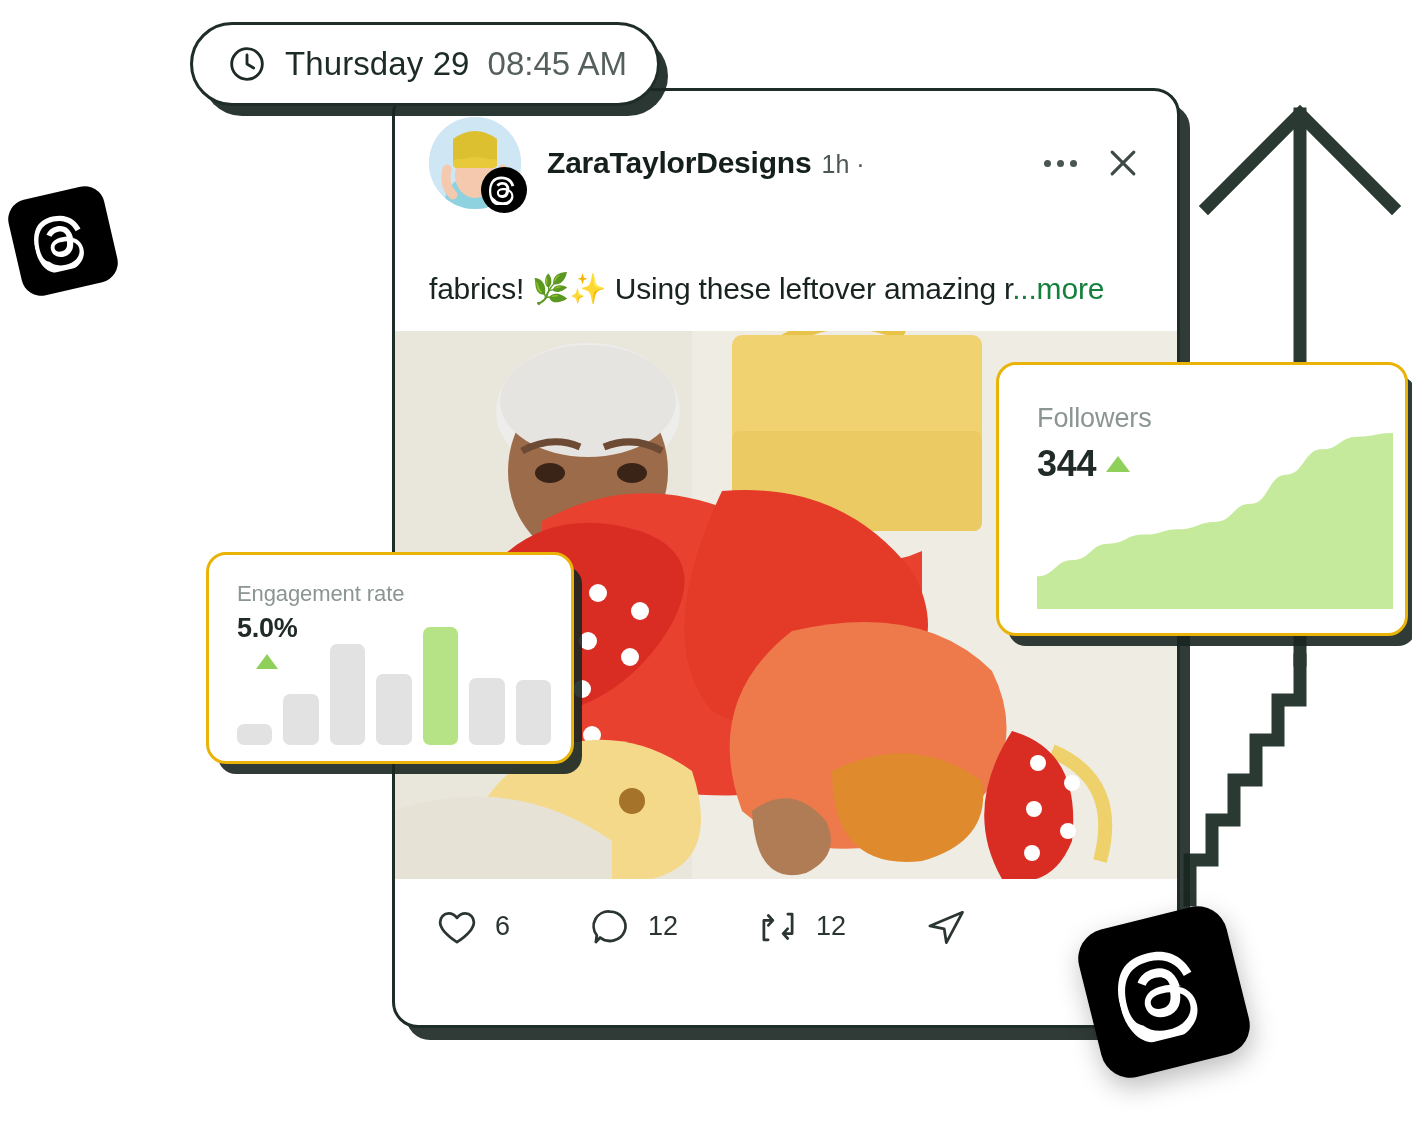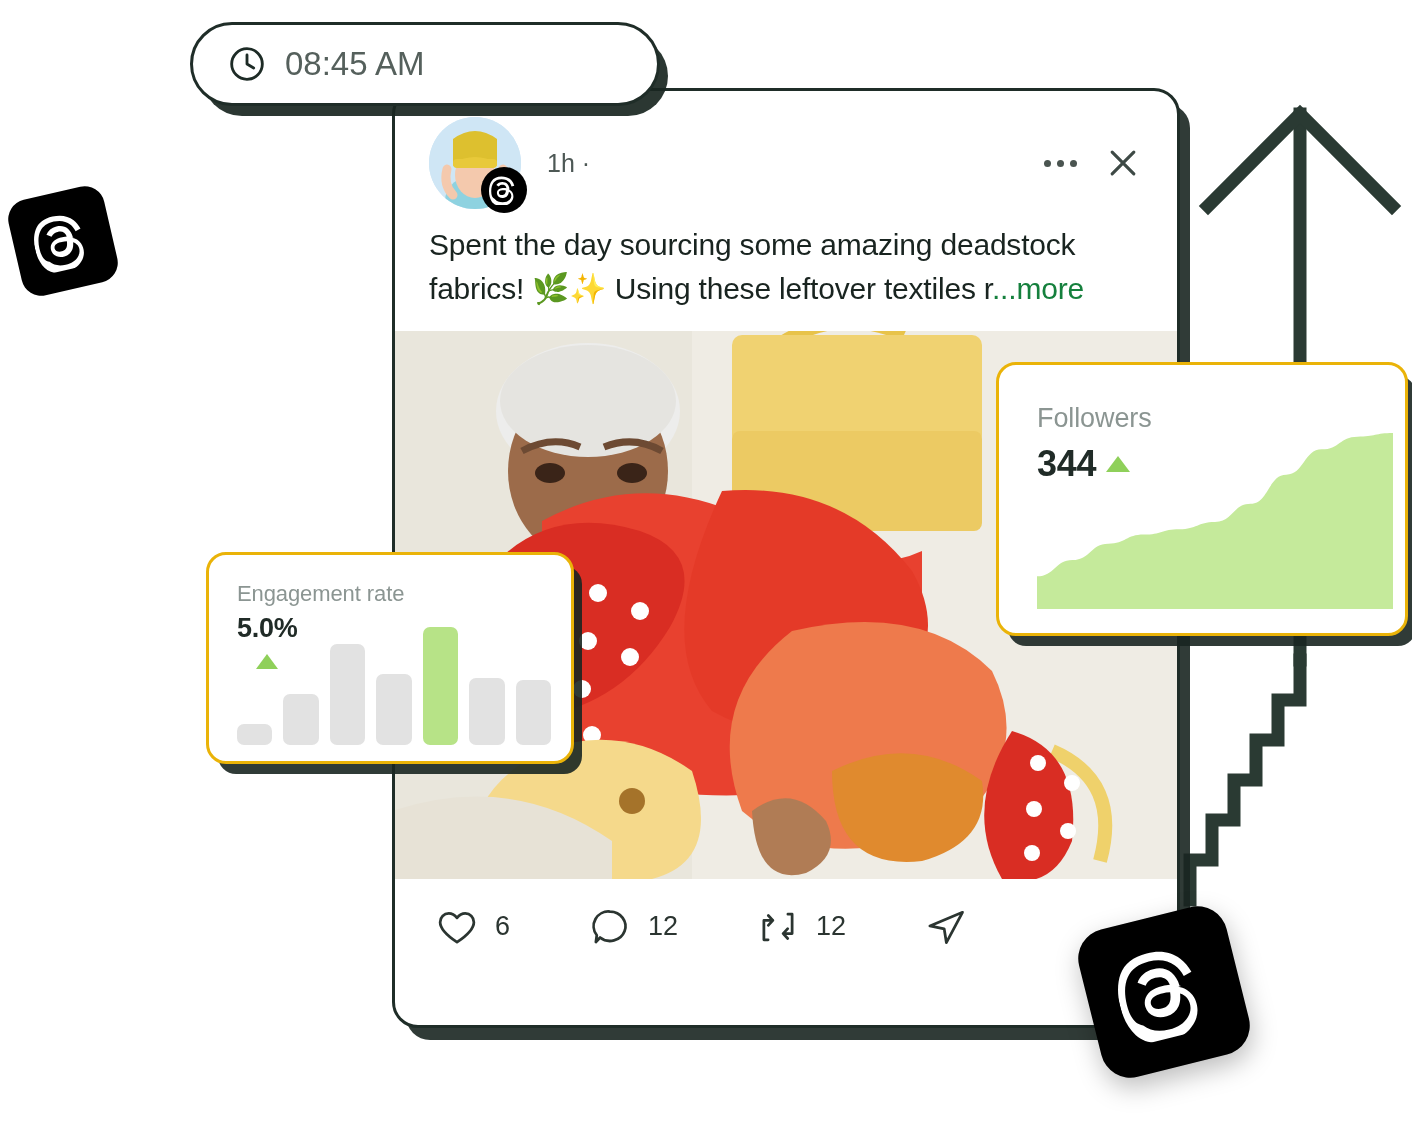--- a/index.html
+++ b/index.html
@@ -315,20 +315,21 @@
     <svg width="92" height="92" viewBox="0 0 64 64">
       <path d="M44.5 30.8c-.3-.15-.6-.29-.92-.42-.54-9.9-5.95-15.57-15.03-15.63h-.12c-5.43 0-9.95 2.32-12.73 6.54l4.99 3.42c2.08-3.15 5.34-3.82 7.75-3.82h.08c3 .02 5.26.89 6.72 2.59.96 1.11 1.6 2.65 1.92 4.59-2.4-.41-4.99-.53-7.76-.37-7.8.45-12.82 5-12.48 11.33.17 3.21 1.77 5.97 4.5 7.78 2.31 1.53 5.29 2.27 8.38 2.1 4.09-.22 7.29-1.78 9.53-4.63 1.7-2.17 2.77-4.98 3.24-8.52 1.94 1.17 3.37 2.71 4.17 4.56 1.35 3.15 1.43 8.32-2.79 12.53-3.7 3.69-8.14 5.29-14.86 5.34-7.45-.06-13.09-2.45-16.75-7.1C6.6 48.73 4.83 42.5 4.76 34.5c.07-8 1.84-14.23 5.27-18.57C13.69 11.28 19.33 8.89 26.78 8.83c7.5.06 13.24 2.46 17.05 7.14 1.87 2.3 3.28 5.18 4.21 8.55l5.85-1.56c-1.13-4.14-2.9-7.71-5.32-10.68C43.69 6.3 36.53 3.1 26.8 3.03h-.04C17.05 3.1 9.97 6.31 5.72 12.57 1.93 18.13-.02 25.87 0 34.48v.04c-.02 8.61 1.93 16.35 5.72 21.91 4.25 6.26 11.33 9.47 21.04 9.54h.04c8.63-.06 14.71-2.32 19.72-7.32 6.56-6.54 6.36-14.75 4.2-19.79-1.55-3.61-4.5-6.55-8.22-8.06zM28.3 42.8c-3.42.19-6.97-1.34-7.14-4.62-.13-2.43 1.73-5.14 7.35-5.47.64-.04 1.27-.05 1.89-.05 2.04 0 3.95.2 5.68.58-.65 8.07-4.44 9.37-7.78 9.56z" fill="#ffffff"></path>
     </svg>
   </div>
 
   <div class="time-pill">
     <svg class="clock-icon" width="40" height="40" viewBox="0 0 24 24">
       <circle cx="12" cy="12" r="9.2" fill="none" stroke="#1d2b26" stroke-width="1.7"></circle>
       <path d="M12 6.6 L12 12 L16 14.4" fill="none" stroke="#1d2b26" stroke-width="1.7" stroke-linecap="round" stroke-linejoin="round"></path>
     </svg>
+    <span class="time-day">Thursday 29</span>
     <span class="time-clock">08:45 AM</span>
   </div>
 
   <div class="post-card">
 
     <div class="post-header">
       <div class="avatar-wrap">
         <div class="avatar">
           <svg width="92" height="92" viewBox="0 0 92 92">
             <rect width="92" height="92" fill="#cfe6f5"></rect>
@@ -342,38 +343,39 @@
           </svg>
         </div>
         <div class="avatar-badge">
           <svg width="30" height="30" viewBox="0 0 64 64">
             <path d="M44.5 30.8c-.3-.15-.6-.29-.92-.42-.54-9.9-5.95-15.57-15.03-15.63h-.12c-5.43 0-9.95 2.32-12.73 6.54l4.99 3.42c2.08-3.15 5.34-3.82 7.75-3.82h.08c3 .02 5.26.89 6.72 2.59.96 1.11 1.6 2.65 1.92 4.59-2.4-.41-4.99-.53-7.76-.37-7.8.45-12.82 5-12.48 11.33.17 3.21 1.77 5.97 4.5 7.78 2.31 1.53 5.29 2.27 8.38 2.1 4.09-.22 7.29-1.78 9.53-4.63 1.7-2.17 2.77-4.98 3.24-8.52 1.94 1.17 3.37 2.71 4.17 4.56 1.35 3.15 1.43 8.32-2.79 12.53-3.7 3.69-8.14 5.29-14.86 5.34-7.45-.06-13.09-2.45-16.75-7.1C6.6 48.73 4.83 42.5 4.76 34.5c.07-8 1.84-14.23 5.27-18.57C13.69 11.28 19.33 8.89 26.78 8.83c7.5.06 13.24 2.46 17.05 7.14 1.87 2.3 3.28 5.18 4.21 8.55l5.85-1.56c-1.13-4.14-2.9-7.71-5.32-10.68C43.69 6.3 36.53 3.1 26.8 3.03h-.04C17.05 3.1 9.97 6.31 5.72 12.57 1.93 18.13-.02 25.87 0 34.48v.04c-.02 8.61 1.93 16.35 5.72 21.91 4.25 6.26 11.33 9.47 21.04 9.54h.04c8.63-.06 14.71-2.32 19.72-7.32 6.56-6.54 6.36-14.75 4.2-19.79-1.55-3.61-4.5-6.55-8.22-8.06zM28.3 42.8c-3.42.19-6.97-1.34-7.14-4.62-.13-2.43 1.73-5.14 7.35-5.47.64-.04 1.27-.05 1.89-.05 2.04 0 3.95.2 5.68.58-.65 8.07-4.44 9.37-7.78 9.56z" fill="#ffffff"></path>
           </svg>
         </div>
       </div>
 
       <div class="handle-row">
+        <span class="handle">ZaraTaylorDesigns</span>
         <span class="handle-time">1h ·</span>
       </div>
 
       <div class="header-actions">
         <span class="dots">
           <i></i>
             <i></i>
             <i></i>
         </span>
         <svg class="close-x" width="40" height="40" viewBox="0 0 24 24">
           <path d="M5.5 5.5 L18.5 18.5 M18.5 5.5 L5.5 18.5" stroke="#3e4a46" stroke-width="1.9" stroke-linecap="round"></path>
         </svg>
       </div>
     </div>
 
     <div class="post-text">
-      <span>Spent the day sourcing some amazing deadstock</span><br>
-      <span>fabrics! 🌿✨ Using these leftover textiles r</span><span class="more">...more</span>
+      <br>
+      <span>fabrics! 🌿✨ Using these leftover amazing r</span><span class="more">...more</span>
     </div>
 
     <div class="post-media">
       <svg viewBox="0 0 788 548" preserveAspectRatio="xMidYMid slice">
         <rect width="788" height="548" fill="#efece4"></rect>
         <rect x="0" y="0" width="300" height="548" fill="#e9e6dc"></rect>
 
         <path d="M392 10 q58 -34 120 -6" stroke="#e8c34a" stroke-width="13" fill="none"></path>
         <rect x="340" y="4" width="250" height="110" rx="10" fill="#f0d271"></rect>
         <rect x="340" y="100" width="250" height="100" rx="8" fill="#ecca63"></rect>

